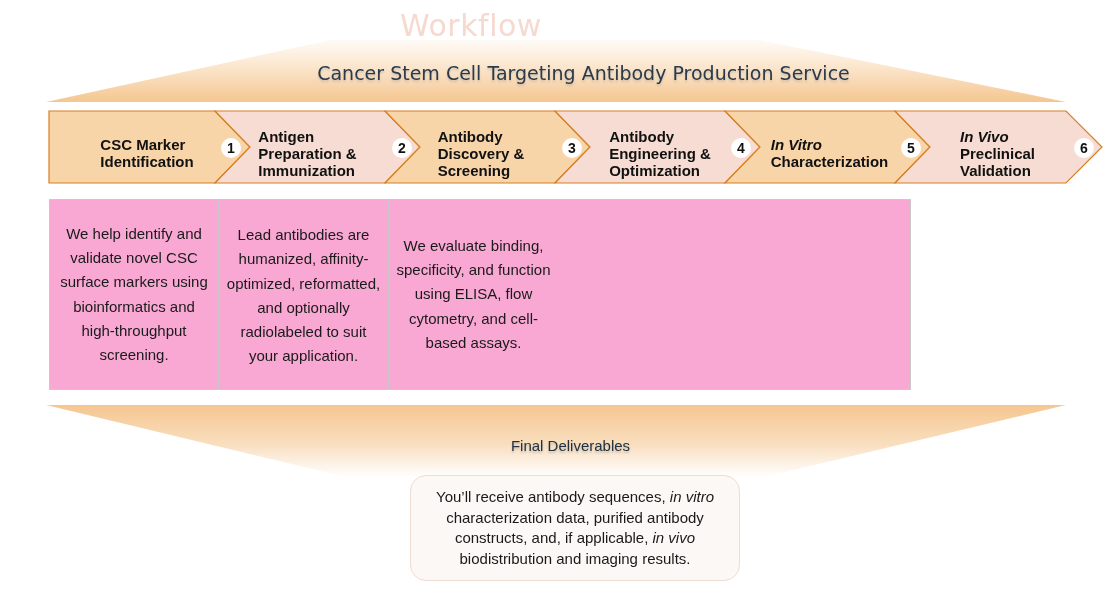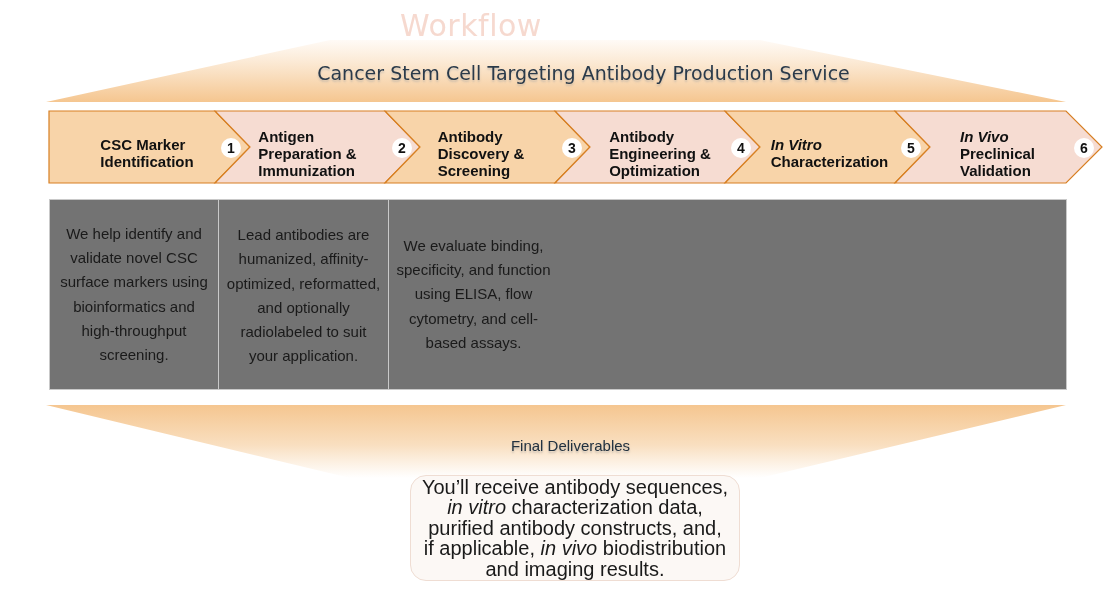--- a/index.html
+++ b/index.html
@@ -4,25 +4,25 @@
 <style>
   html, body { margin: 0; padding: 0; background: #ffffff; }
   body { width: 1119px; height: 597px; position: relative; overflow: hidden; font-family: "Liberation Sans", sans-serif; }
   .fan-svg { position: absolute; left: 0; top: 0; }
   .wf-title { position: absolute; left: 0; width: 942px; top: 8px; text-align: center; font-family: "DejaVu Sans", sans-serif; font-size: 30px; color: #f6d9cf; letter-spacing: 0.5px; }
   .wf-sub { position: absolute; left: 0; width: 1119px; top: 62px; text-align: center; font-family: "DejaVu Sans", sans-serif; font-size: 19px; color: #2a3a4a; text-shadow: 0 2px 2px rgba(160,160,160,0.45); padding-left: 24px; }
   .chev-svg { position: absolute; left: 0; top: 0; }
   .step { position: absolute; top: 101px; height: 72px; display: flex; align-items: center; justify-content: center; text-align: left; font-weight: bold; font-size: 15px; line-height: 17px; color: #111; margin-top: 16px; }
   .step em { font-style: italic; }
   .badge { position: absolute; top: 138px; width: 20px; height: 20px; border-radius: 50%; background: #ffffff; color: #111; font-weight: bold; font-size: 14px; line-height: 20px; text-align: center; }
-  .desc-table { position: absolute; left: 49px; top: 199px; width: 1018px; height: 191px; display: flex; border: 1px solid #c9c9c9; box-sizing: border-box; background: #737373; }
+  .desc-table { position: absolute; left: 49px; top: 199px; width: 862px; height: 191px; display: flex; border: 1px solid #c9c9c9; box-sizing: border-box; background: #f9a8d4; }
   .desc-cell { flex: 0 0 auto; box-sizing: border-box; border-right: 1px solid #c9c9c9; display: flex; align-items: center; justify-content: center; text-align: center; font-size: 15px; line-height: 24.3px; color: #1a1a1a; padding: 0 6px; overflow: hidden; }
   .desc-cell:last-child { border-right: none; }
   .deliv-title { position: absolute; left: 0; width: 1119px; top: 437px; text-align: center; font-weight: normal; font-size: 15px; color: #22313f; text-shadow: 0 2px 2px rgba(150,150,150,0.5); margin-left: 11px; }
-  .deliv-box { position: absolute; left: 410px; top: 475px; width: 330px; height: 106px; box-sizing: border-box; border: 1px solid #efddd3; border-radius: 16px; background: #fcf8f5; display: flex; align-items: center; justify-content: center; text-align: center; font-size: 20px; line-height: 20.5px; color: #1a1a1a; padding: 0 10px; }
+  .deliv-box { position: absolute; left: 410px; top: 475px; width: 330px; height: 106px; box-sizing: border-box; border: 1px solid #efddd3; border-radius: 16px; background: #fcf8f5; display: flex; align-items: center; justify-content: center; text-align: center; font-size: 15px; line-height: 20.5px; color: #1a1a1a; padding: 0 10px; }
   .deliv-box em { font-style: italic; }
 </style>
 </head>
 <body>
 
 <svg class="fan-svg" width="1119" height="597">
   <defs>
     <linearGradient id="fanTop" x1="0" y1="0" x2="0" y2="1">
       <stop offset="0" stop-color="#fffaf5" stop-opacity="0.9"></stop>
       <stop offset="0.5" stop-color="#fae2c6"></stop>

